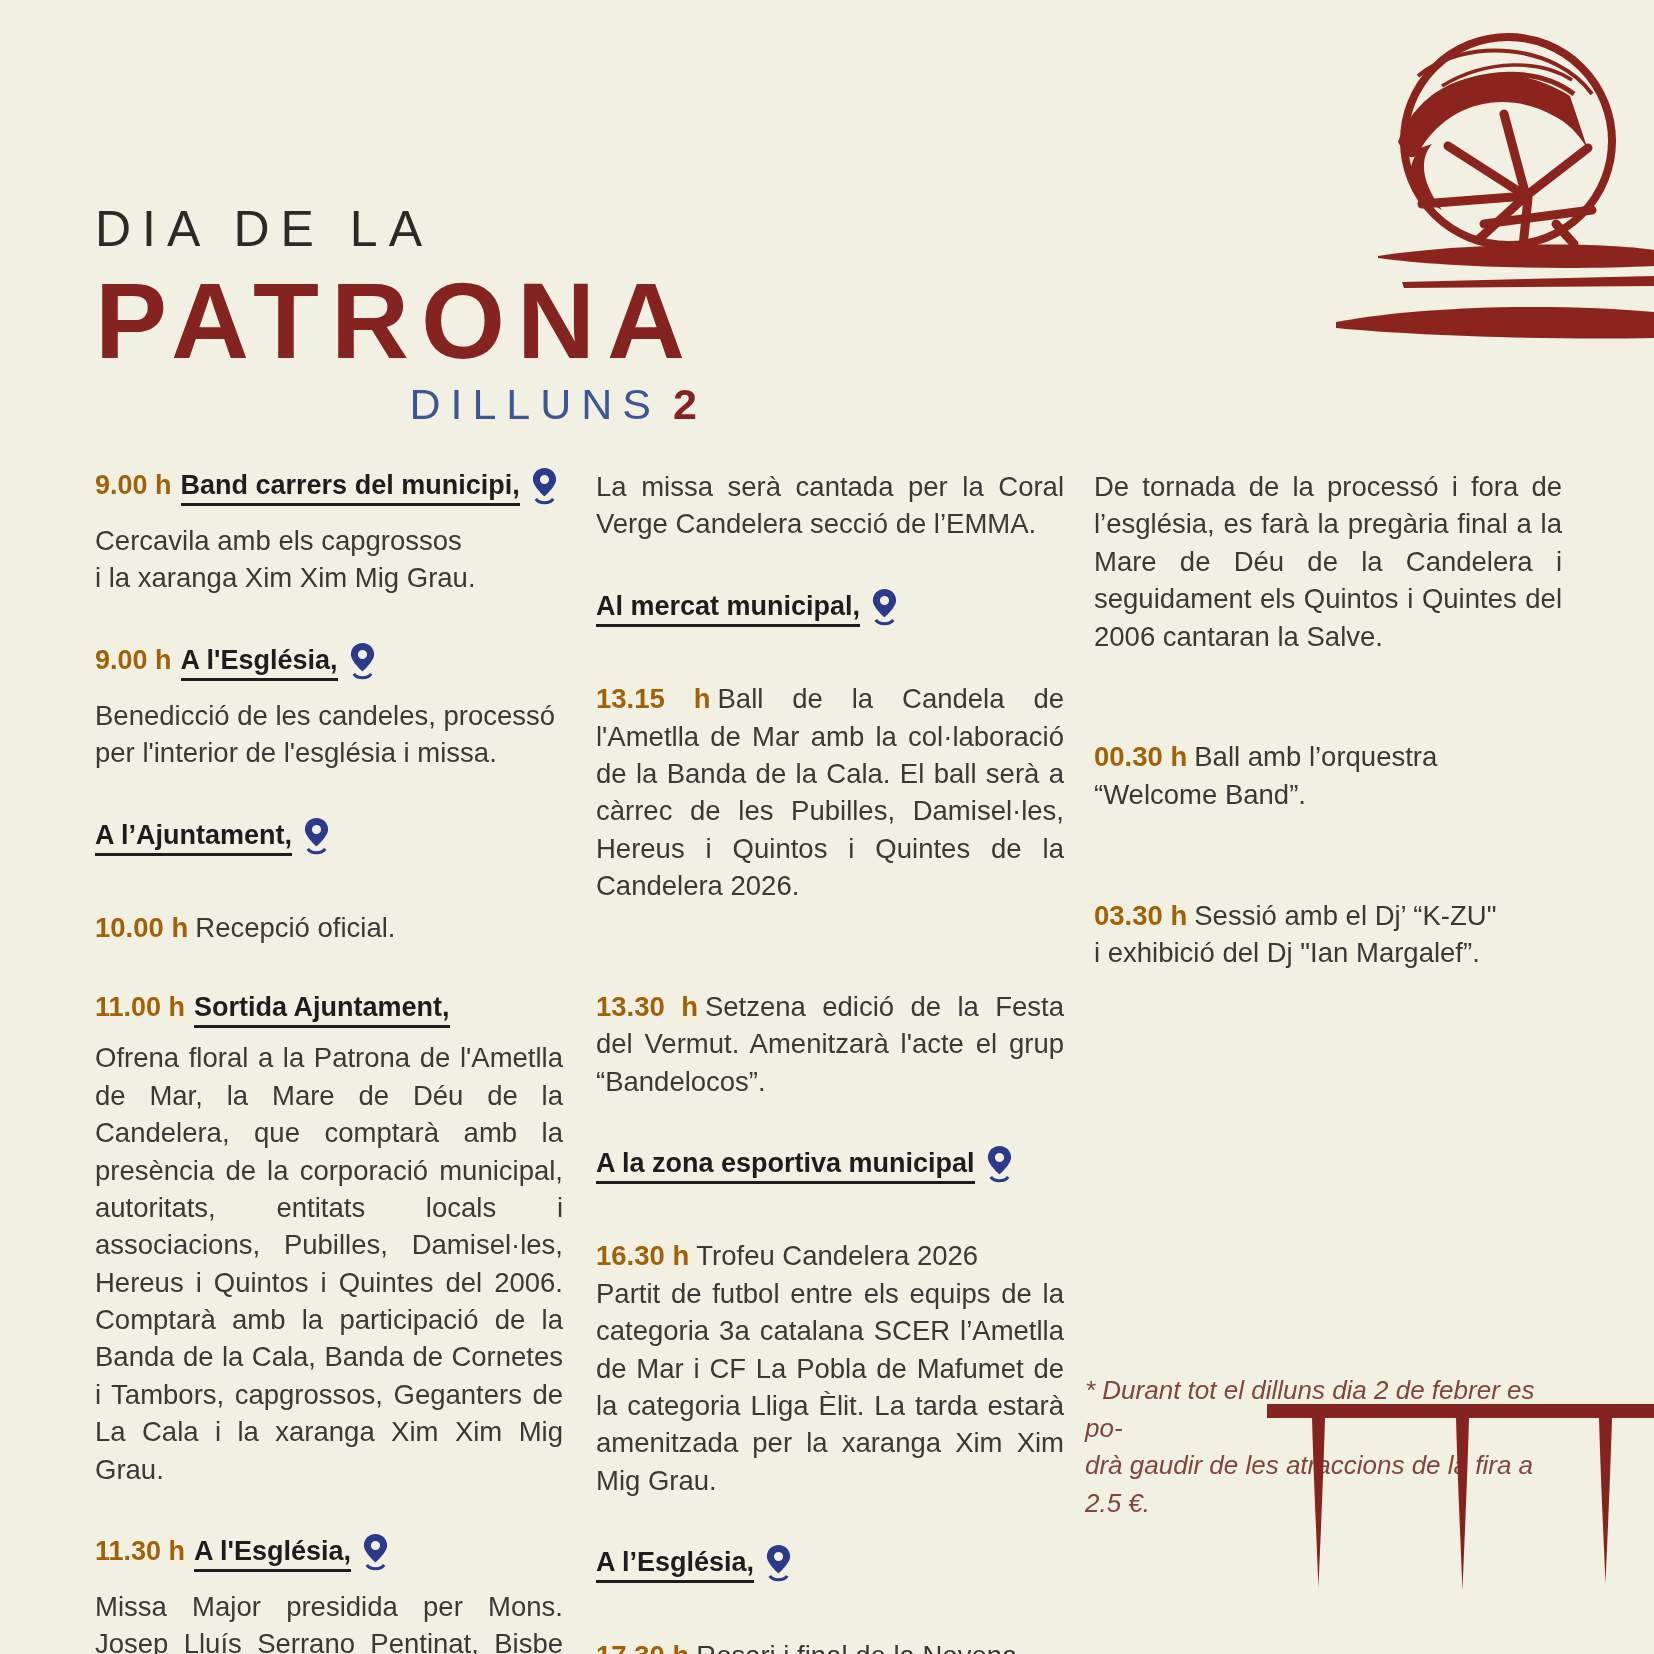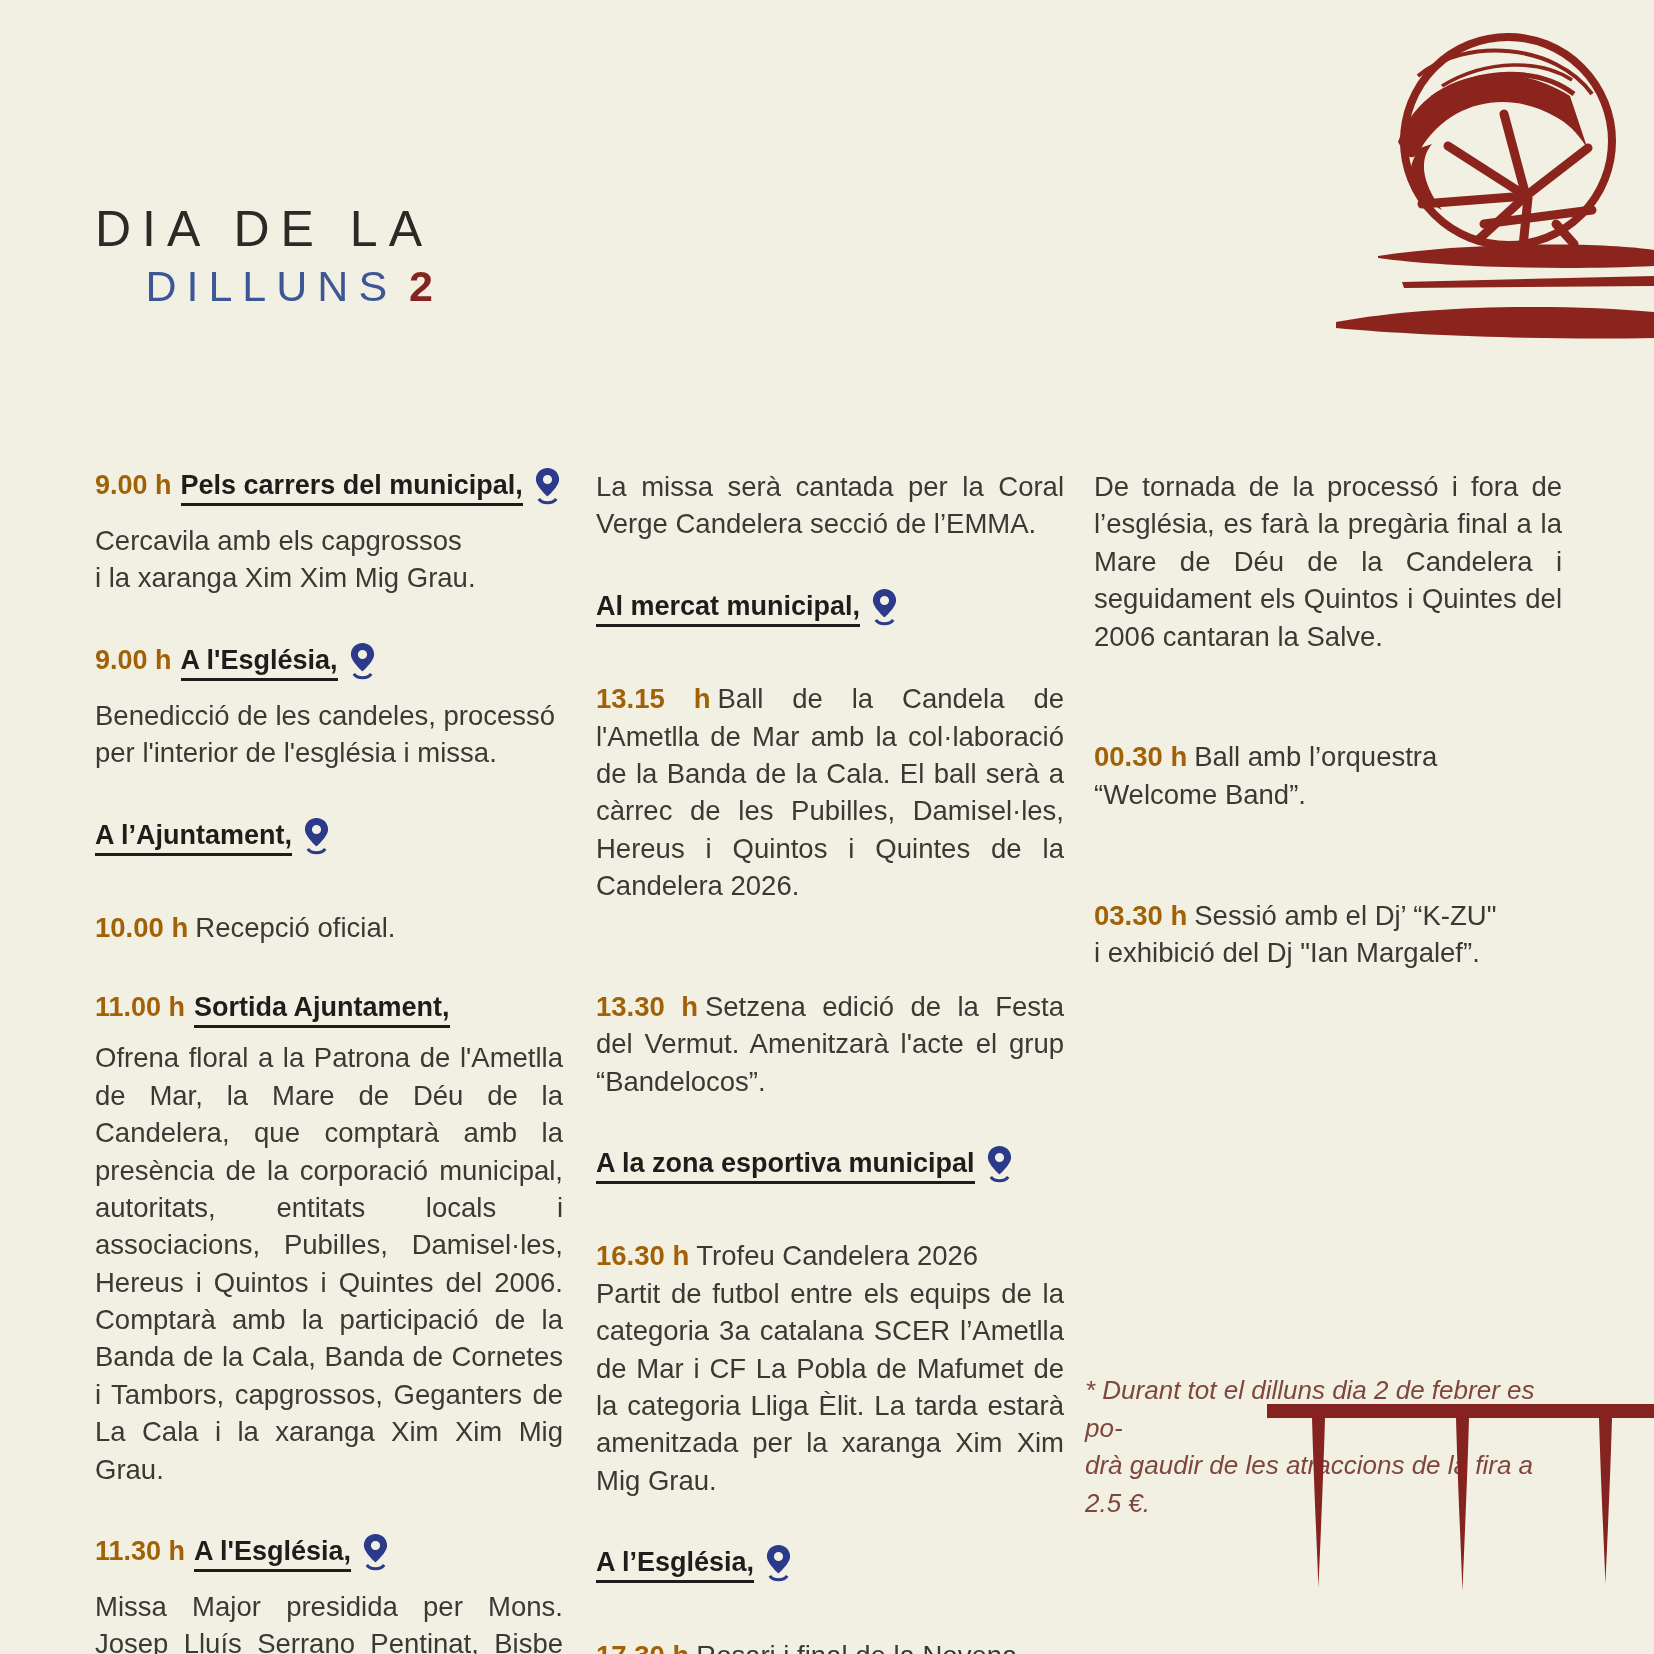--- a/index.html
+++ b/index.html
@@ -76,30 +76,31 @@
     </g>
     <g fill="#8a241d">
       <path d="M108 228 C200 214 330 214 384 222 L384 238 C300 242 180 240 108 230 Z"></path>
       <path d="M132 254 L384 248 L384 258 L134 260 Z"></path>
       <path d="M66 294 C160 276 300 276 384 284 L384 310 C280 312 150 308 66 300 Z"></path>
     </g>
   </svg>
 
   <div class="title-block">
     <div class="kicker">DIA DE LA</div>
+    <div class="main-title">PATRONA</div>
     <div class="weekday-row">
       <span class="weekday">DILLUNS</span><span class="daynum">2</span>
     </div>
   </div>
 
   <div class="col" id="col1">
 
     <div class="block">
       <p class="ehead">
-        <span class="time">9.00 h</span><span class="place">Pels carrers del municipal,</span><svg class="pin" viewBox="0 0 26 34">
+        <span class="time">9.00 h</span><span class="place">Band carrers del municipi,</span><svg class="pin" viewBox="0 0 26 34">
             <path fill="#2b3a8a" fill-rule="evenodd" d="M13 0C7 0 2.6 4.6 2.6 10.2 2.6 16.4 13 25.4 13 25.4s10.4-9 10.4-15.2C23.4 4.6 19 0 13 0Zm0 6.2a4.1 4.1 0 1 1 0 8.2 4.1 4.1 0 0 1 0-8.2Z"></path>
             <path fill="none" stroke="#2b3a8a" stroke-width="2.8" d="M5.2 27.6c1.5 2.1 4.3 3.5 7.8 3.5s6.3-1.4 7.8-3.5"></path>
           </svg>
       </p>
       <p class="body">Cercavila amb els capgrossos
 i la xaranga Xim Xim Mig Grau.</p>
     </div>
 
     <div class="block">
       <p class="ehead">

